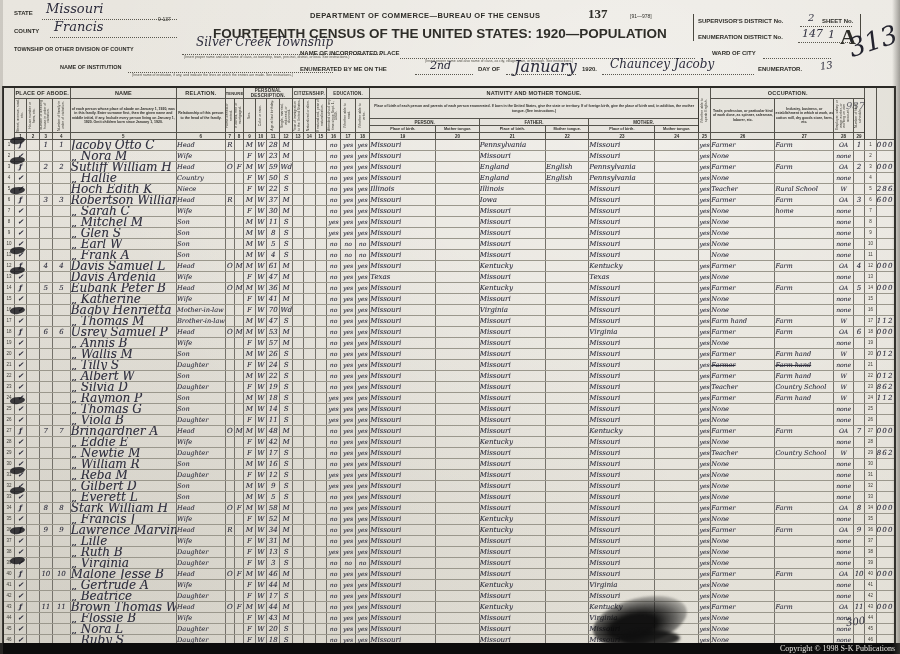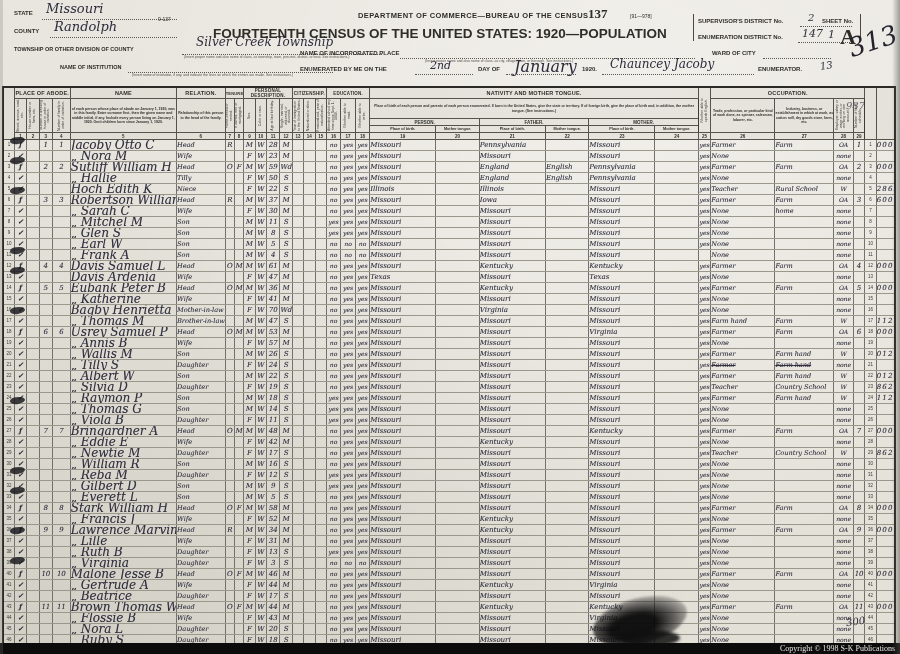--- a/index.html
+++ b/index.html
@@ -61,34 +61,34 @@
 <body>
 
 <div style="position:absolute;left:0;top:0;width:900px;height:500px;">
 
   <div>
     <span class="pl" style="left:14px;top:10px;font-size:6px;font-weight:bold;">STATE</span>
     <span class="hwt" style="left:46px;top:1px;font-size:13px;">Missouri</span>
     <span class="dot" style="left:42px;top:18px;width:135px;"></span>
 
     <span class="pl" style="left:14px;top:28px;font-size:6px;font-weight:bold;">COUNTY</span>
-    <span class="hwt" style="left:54px;top:19px;font-size:13px;">Randolph</span>
+    <span class="hwt" style="left:54px;top:19px;font-size:13px;">Francis</span>
     <span class="dot" style="left:50px;top:36px;width:127px;"></span>
 
     <span class="pl" style="left:14px;top:46px;font-size:5.5px;font-weight:bold;">TOWNSHIP OR OTHER DIVISION OF COUNTY</span>
     <span class="hwt" style="left:196px;top:35px;font-size:12px;">Silver Creek Township</span>
     <span class="dot" style="left:182px;top:53px;width:200px;"></span>
     <span class="tinynote" style="left:184px;top:55px;">(Insert proper name and also name of class, as township, town, precinct, district, or beat. See instructions.)</span>
 
     <span class="pl" style="left:60px;top:64px;font-size:5.5px;font-weight:bold;">NAME OF INSTITUTION</span>
     <span class="dot" style="left:128px;top:71px;width:205px;"></span>
     <span class="tinynote" style="left:132px;top:73px;">(Insert name of institution, if any, and indicate the lines on which the entries are made. See instructions.)</span>
 
     <span class="pl" style="left:158px;top:16px;font-size:5px;">9-137</span>
-    <span class="pl" style="left:310px;top:11px;font-size:7.5px;font-weight:bold;letter-spacing:.4px;margin-left:48px;">DEPARTMENT OF COMMERCE—BUREAU OF THE CENSUS</span>
+    <span class="pl" style="left:310px;top:11px;font-size:7.5px;font-weight:bold;letter-spacing:.4px;">DEPARTMENT OF COMMERCE—BUREAU OF THE CENSUS</span>
     <span class="pl" style="left:588px;top:6px;font-size:13px;font-weight:bold;font-family:'Liberation Serif',serif;">137</span>
     <span class="pl" style="left:630px;top:13px;font-size:5px;">[91—978]</span>
     <span class="pl" style="left:213px;top:26px;font-size:13.5px;font-weight:bold;text-align:center;">FOURTEENTH CENSUS OF THE UNITED STATES: 1920—POPULATION</span>
 
     <span class="pl" style="left:300px;top:50px;font-size:6px;font-weight:bold;">NAME OF INCORPORATED PLACE</span>
     <span class="dot" style="left:400px;top:57px;width:295px;"></span>
     <span class="tinynote" style="left:425px;top:59px;">(Insert proper name and also name of class, as city, village, town, or borough. See instructions.)</span>
     <span class="pl" style="left:712px;top:50px;font-size:6px;font-weight:bold;">WARD OF CITY</span>
     <span class="dot" style="left:763px;top:57px;width:68px;"></span>
 
@@ -382,21 +382,21 @@
           <td class="ln gb">3</td>
           <td class="hw mg">000</td>
         </tr>
         <tr>
           <td class="ln">4</td>
           <td class="hw c st gb">✓</td>
           <td class=""></td>
           <td class="hw c"></td>
           <td class="hw c"></td>
           <td class="hw nm gb">„ Hallie</td>
-          <td class="hw rl gb">Tilly</td>
+          <td class="hw rl gb">Country</td>
           <td class="hw c gb"></td>
           <td class="hw c"></td>
           <td class="hw c gb">F</td>
           <td class="hw c">W</td>
           <td class="hw c">50</td>
           <td class="hw c">S</td>
           <td class=" gb"></td>
           <td class=""></td>
           <td class=""></td>
           <td class="hw c sm gb">no</td>

